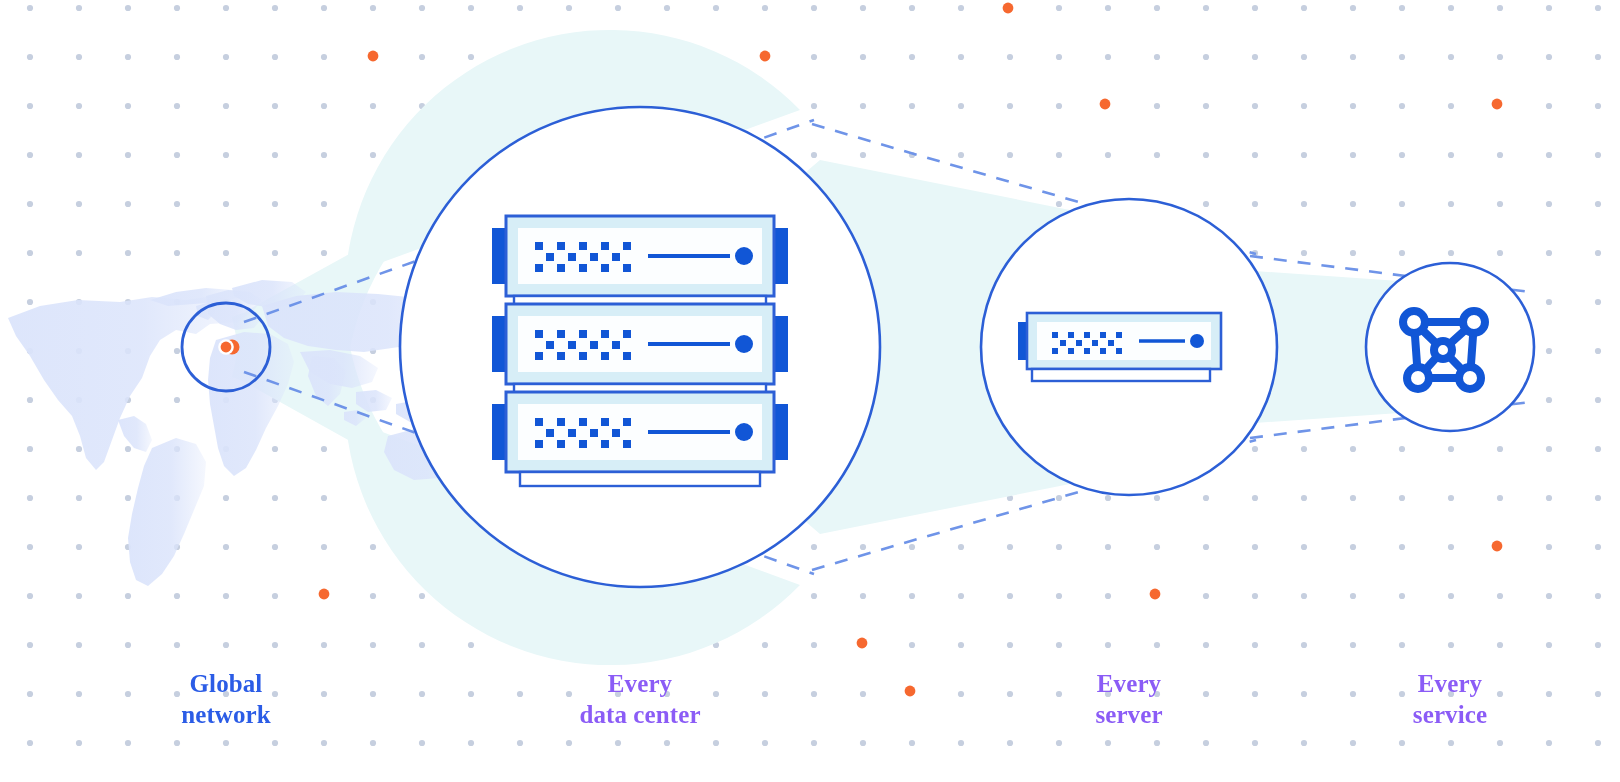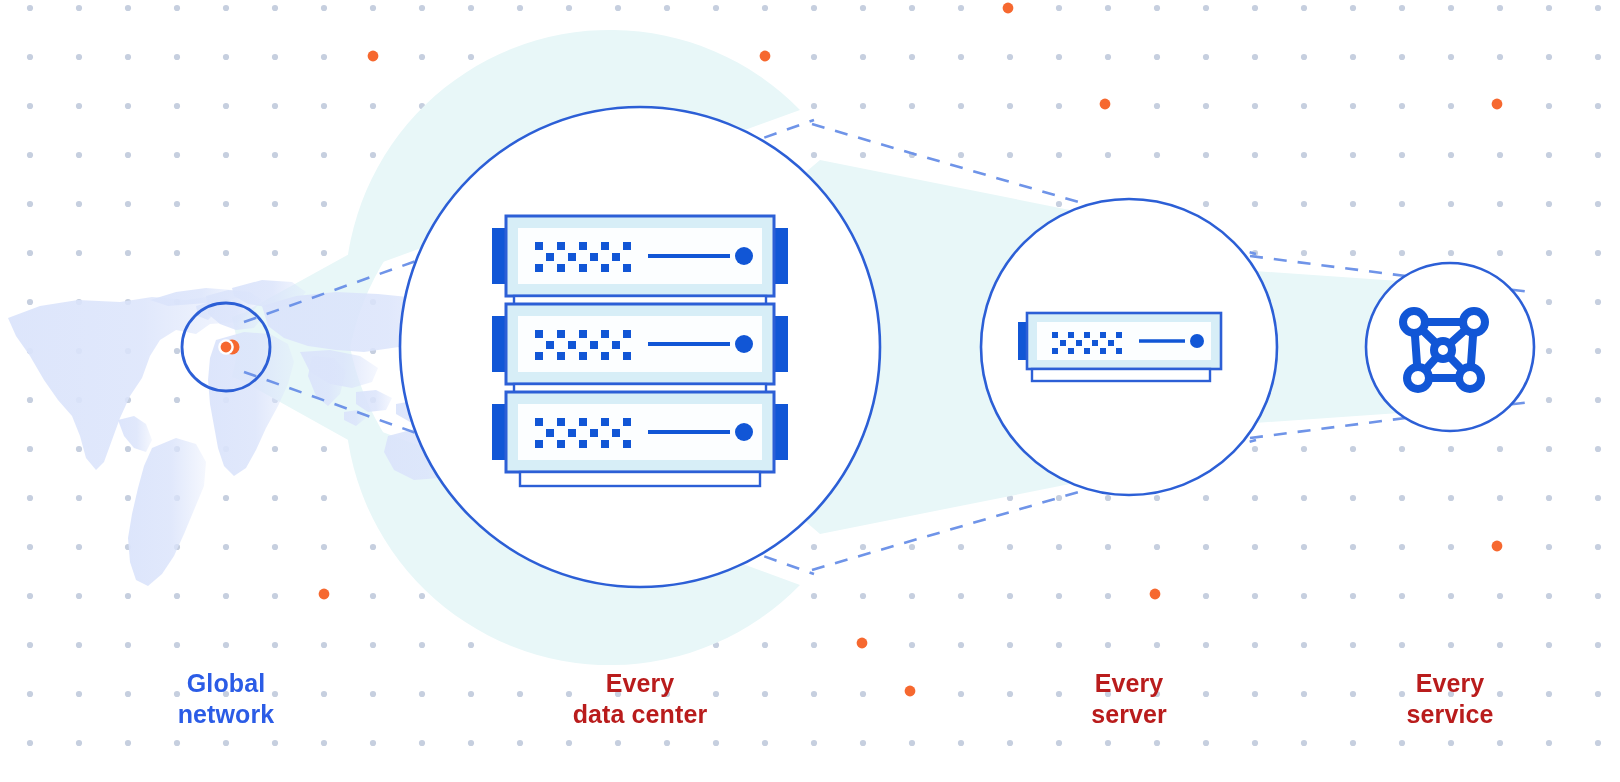--- a/index.html
+++ b/index.html
@@ -26,32 +26,33 @@
     height: 782px;
     display: block;
   }
   .label-layer {
     position: absolute;
     left: 0;
     top: 0;
     width: 1620px;
     height: 782px;
     pointer-events: none;
+    font-family: Liberation Serif, serif;
   }
   .caption {
     position: absolute;
     text-align: center;
     line-height: 1.25;
     font-weight: bold;
     font-size: 25px;
     letter-spacing: 0.1px;
     pointer-events: auto;
     white-space: pre-line;
   }
-  .caption.dark { color: #b91c1c; }
+  .caption.dark { color: #8b5cf6; }
   .caption.accent { color: #2b5ce6; }
 </style>
 </head>
 <body>
 
 <div id="stage">
 
   <svg id="diagram" viewBox="0 0 1620 782" xmlns="http://www.w3.org/2000/svg">
     <defs>
 

